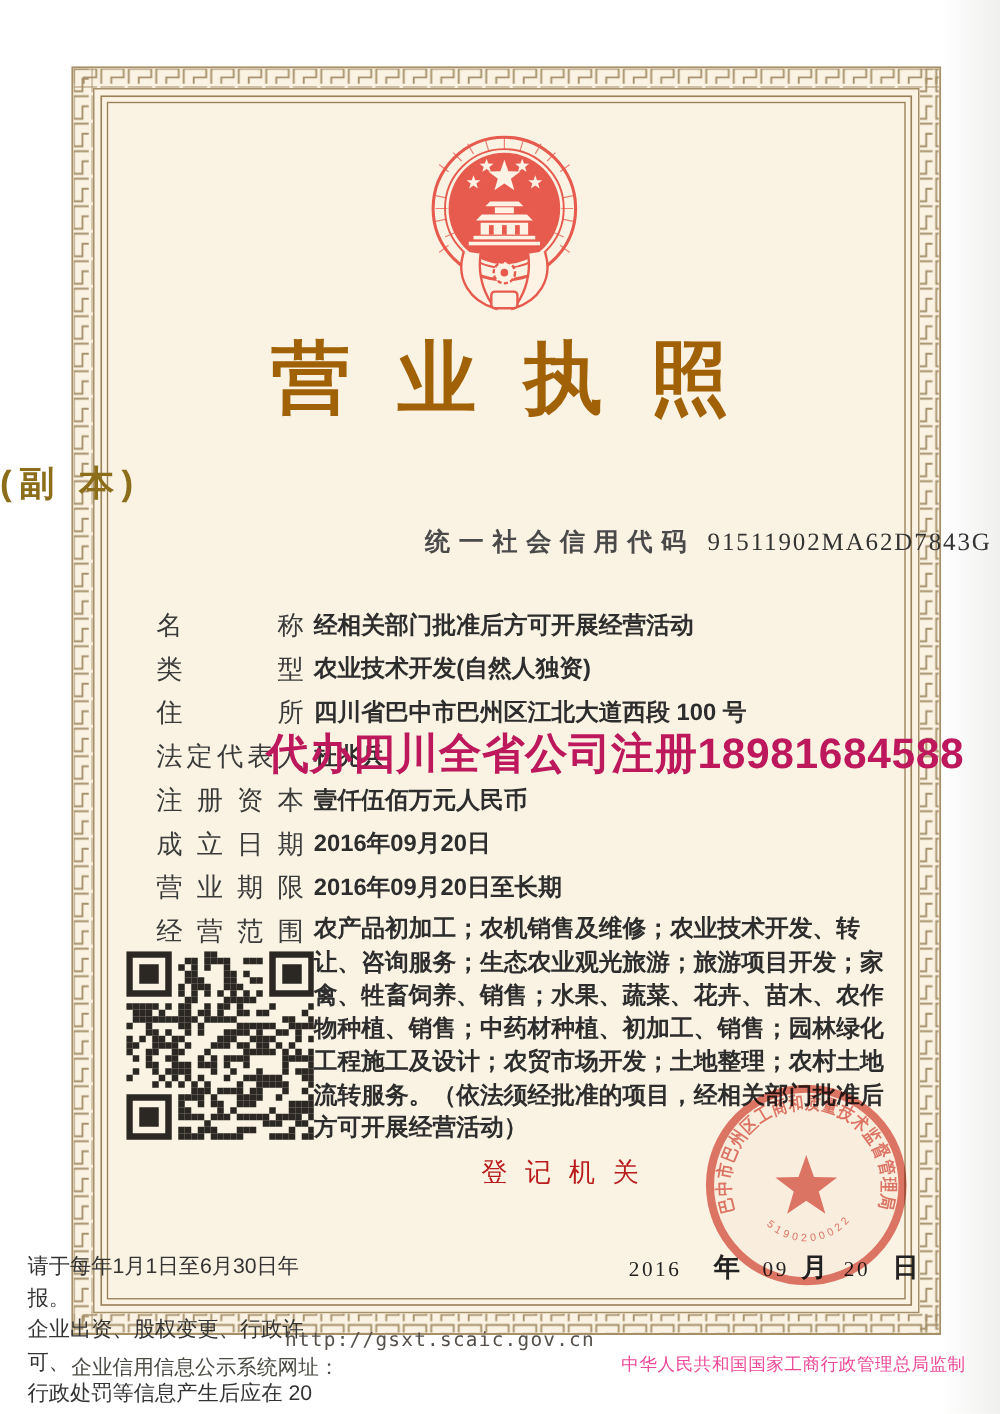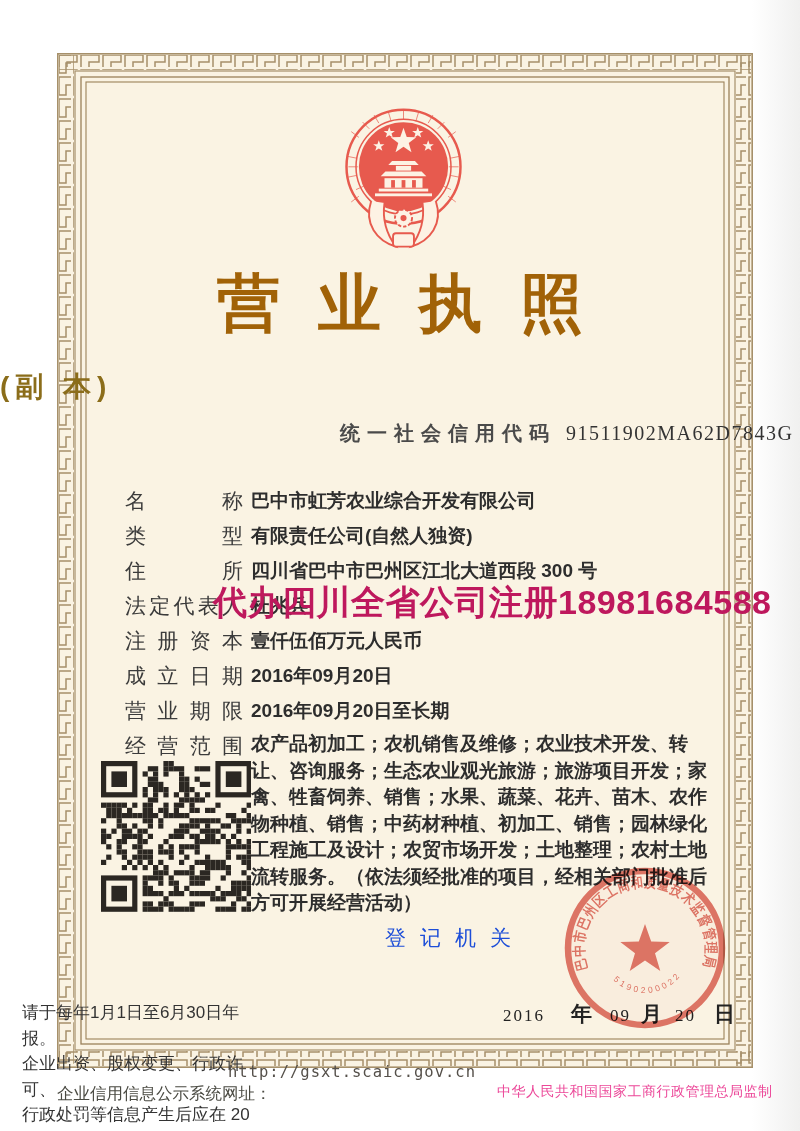--- a/index.html
+++ b/index.html
@@ -39,21 +39,21 @@
     line-height:30px;padding-top:1px;
   }
   .field-row.para .field-label{height:auto;}
   .field-row.para .field-value{line-height:26.5px;width:462px;font-weight:600;}
   
   .watermark{
     left:213px;top:580px;font-size:34px;font-weight:600;color:#be185d;
     letter-spacing:0.5px;white-space:nowrap;z-index:30;
   }
   
-  .reg-auth{left:385px;top:924px;font-size:21px;font-weight:500;letter-spacing:14px;color:#1d4ed8;}
+  .reg-auth{left:385px;top:924px;font-size:21px;font-weight:500;letter-spacing:14px;color:#b91c1c;}
   
   .issue-date{left:503px;top:1000px;display:flex;align-items:baseline;color:#222;z-index:5;}
   .issue-date .num{font-family:"Liberation Serif",serif;font-size:17px;letter-spacing:2px;}
   .issue-date .unit{font-size:21px;font-weight:700;}
   .issue-date .u1{margin-left:26px;} .issue-date .n2{margin-left:18px;}
   .issue-date .u2{margin-left:10px;} .issue-date .n3{margin-left:13px;}
   .issue-date .u3{margin-left:18px;}
   
   #seal{position:absolute;left:560px;top:862px;z-index:10;opacity:.85;mix-blend-mode:multiply;}
   
@@ -134,29 +134,29 @@
   <div class="abs cert-subtitle">(副  本)</div>
 
   <div class="abs code-line">
     <span class="code-label">统一社会信用代码</span>
     <span class="code-value">91511902MA62D7843G</span>
   </div>
 
   <div id="fields" class="abs">
     <div class="field-row">
       <div class="field-label">名称</div>
-      <div class="field-value">巴中市虹芳农业综合开发有限公司</div>
+      <div class="field-value">经相关部门批准后方可开展经营活动</div>
     </div>
     <div class="field-row">
       <div class="field-label">类型</div>
-      <div class="field-value">有限责任公司(自然人独资)</div>
+      <div class="field-value">农业技术开发(自然人独资)</div>
     </div>
     <div class="field-row">
       <div class="field-label">住所</div>
-      <div class="field-value">四川省巴中市巴州区江北大道西段 300 号</div>
+      <div class="field-value">四川省巴中市巴州区江北大道西段 100 号</div>
     </div>
     <div class="field-row">
       <div class="field-label">法定代表人</div>
       <div class="field-value">杜兆兵</div>
     </div>
     <div class="field-row">
       <div class="field-label">注册资本</div>
       <div class="field-value">壹仟伍佰万元人民币</div>
     </div>
     <div class="field-row">

